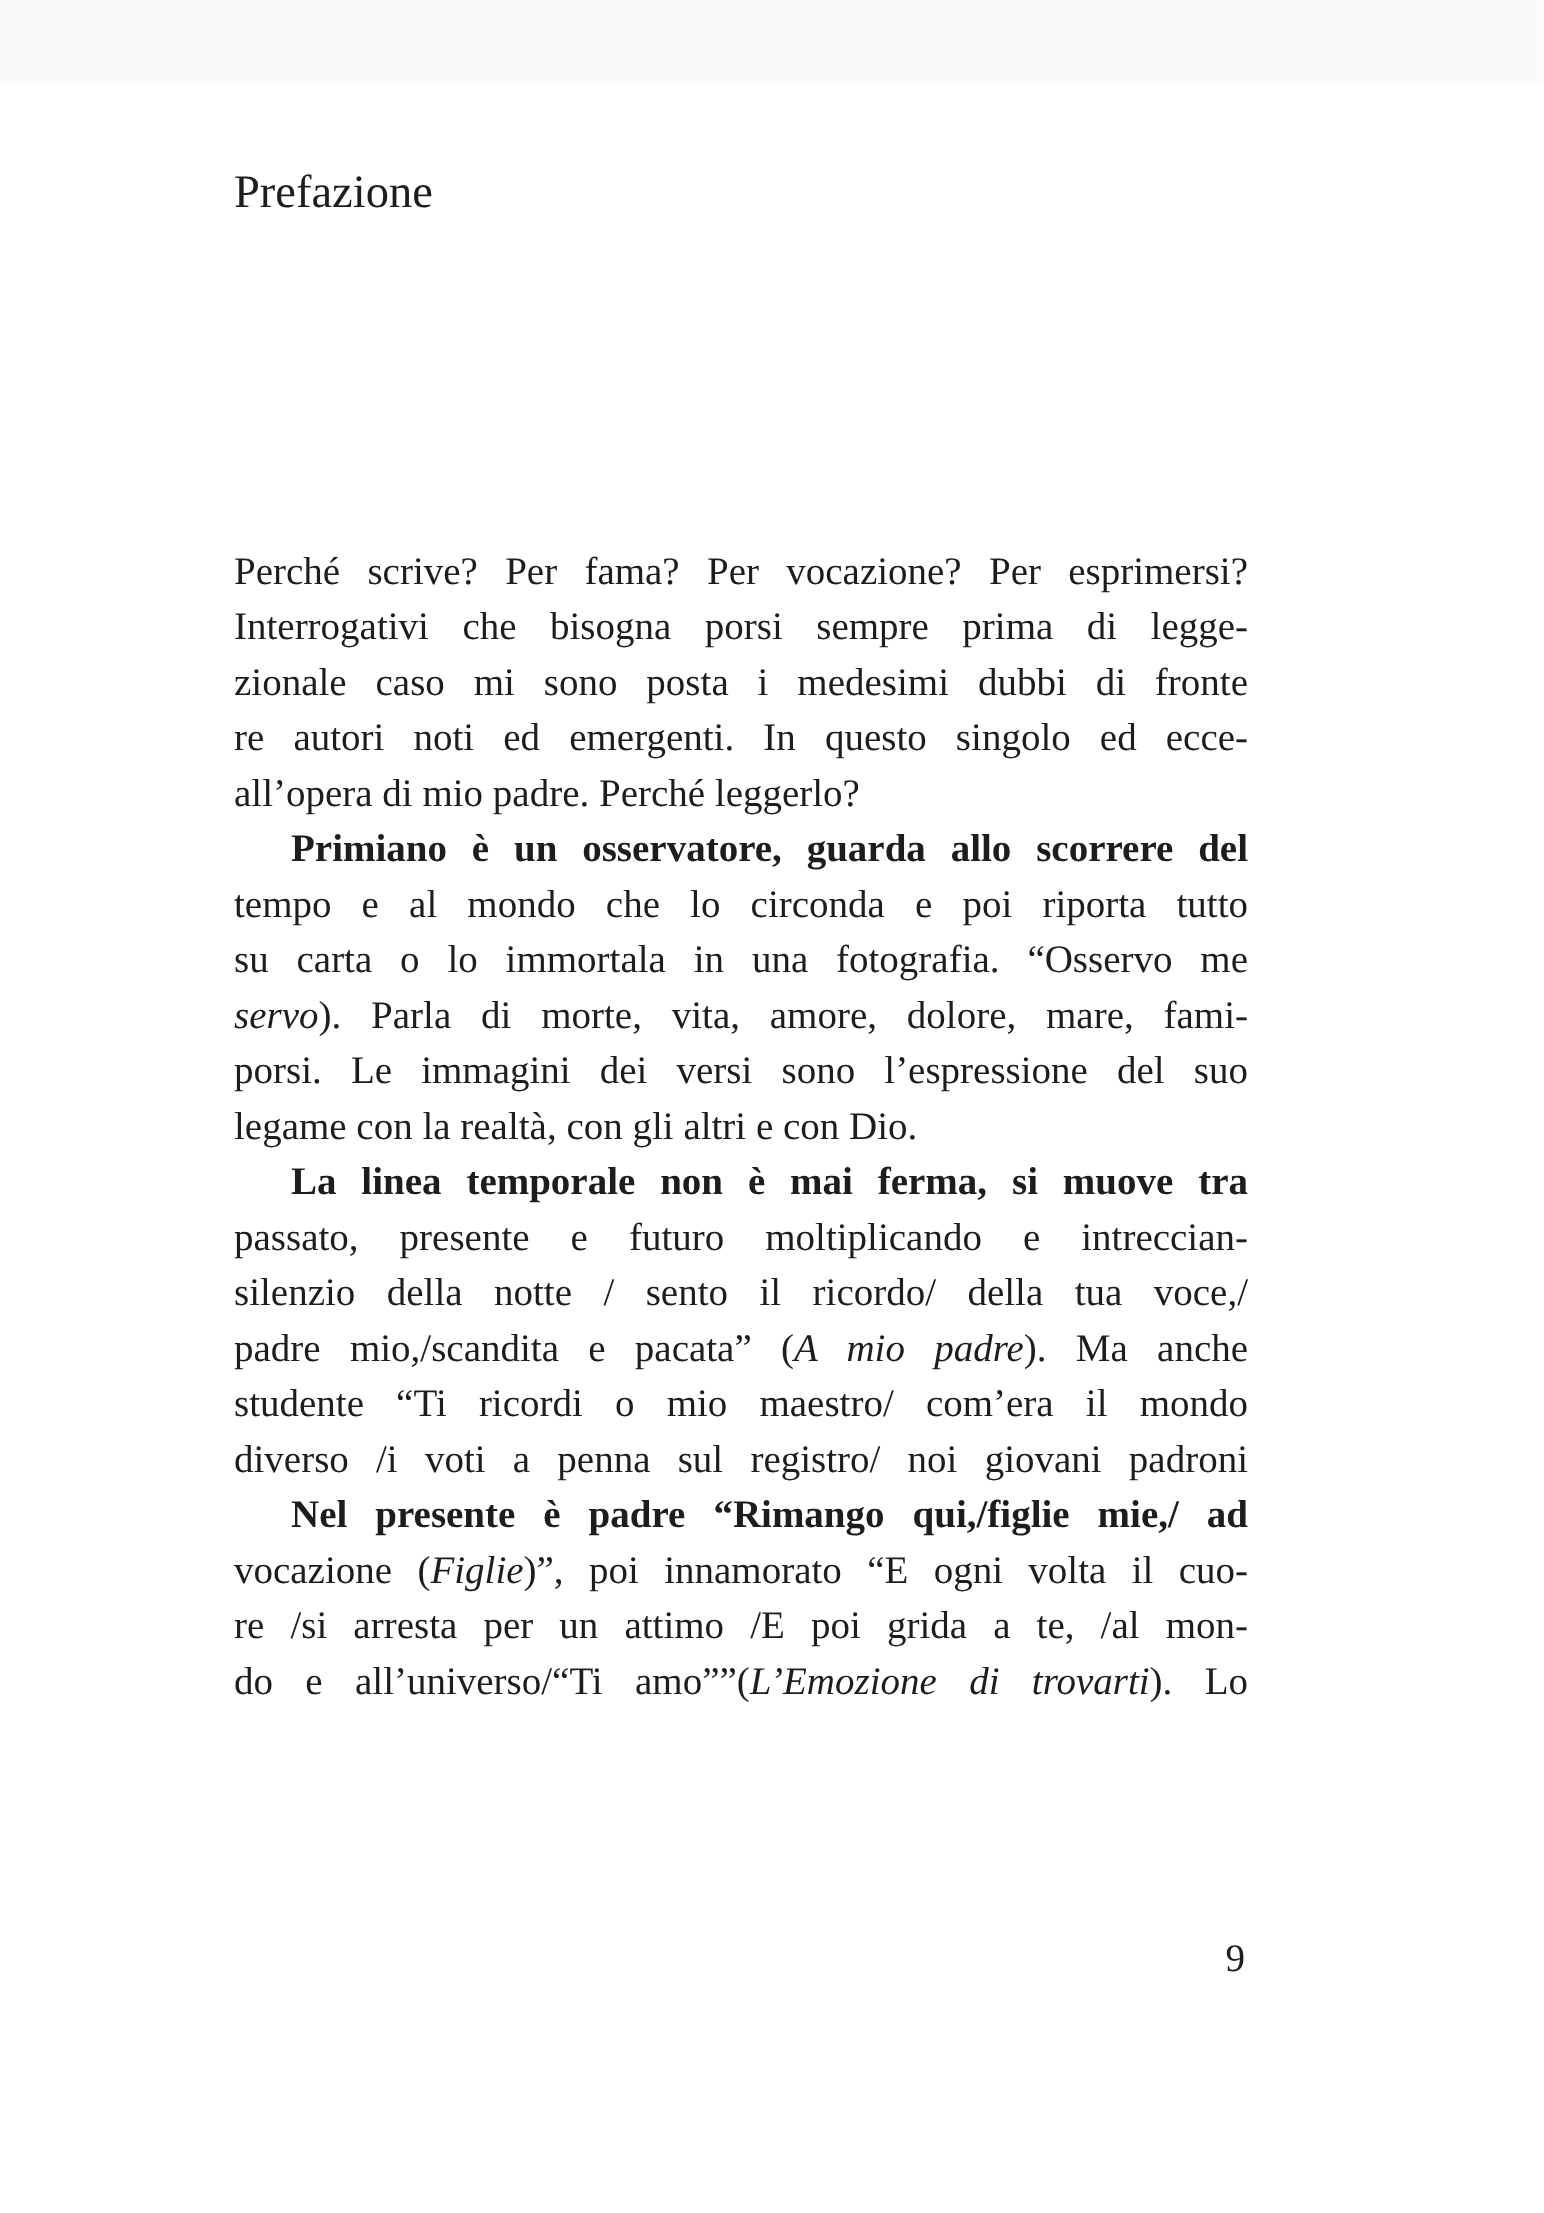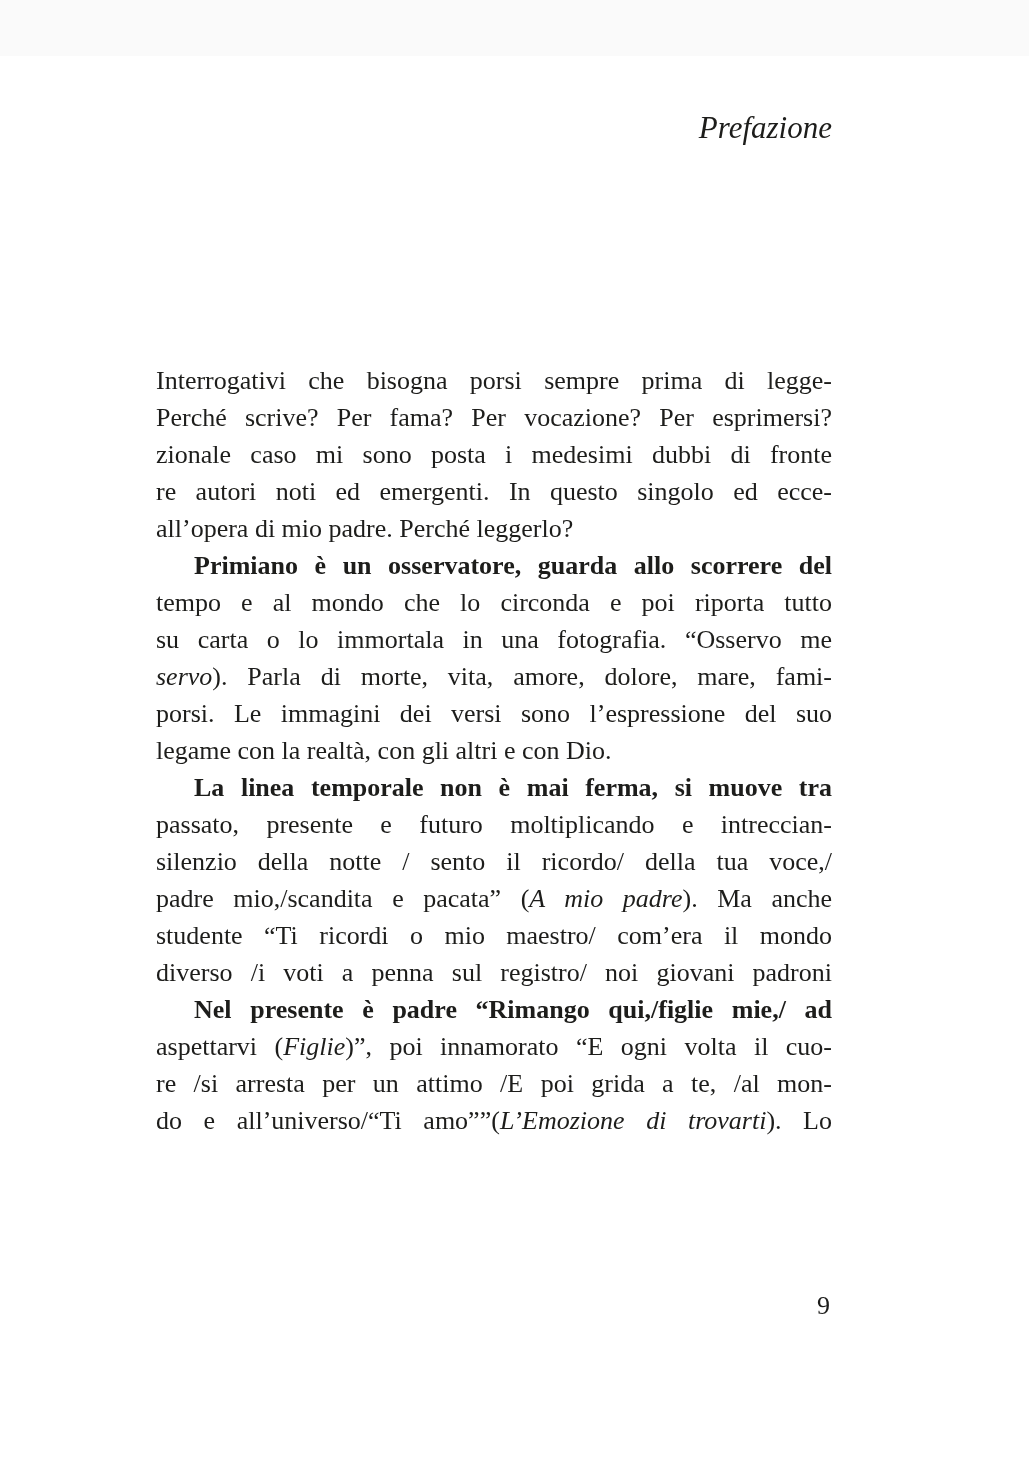--- a/index.html
+++ b/index.html
@@ -17,22 +17,21 @@
     top: 0; left: 0;
     width: 100%;
     height: 56px;
     background: #fafafa;
   }
   .page-title {
     position: absolute;
     top: 108px;
     left: 156px;
     width: 676px;
-    text-align: right;
-    font-style: italic;
+    text-align: left;
     font-size: 31px;
     line-height: 40px;
   }
   .body-text {
     position: absolute;
     top: 362px;
     left: 156px;
     width: 676px;
     font-size: 26px;
   }
@@ -65,22 +64,22 @@
 </style>
 </head>
 <body>
 
 <div class="scan-band"></div>
 
 <div class="page-title">Prefazione</div>
 
 <div class="body-text">
     <div class="para">
+      <div class="line first"><span>Perché scrive? Per fama? Per vocazione? Per esprimersi?</span></div>
       <div class="line"><span>Interrogativi che bisogna porsi sempre prima di legge-</span></div>
-      <div class="line first"><span>Perché scrive? Per fama? Per vocazione? Per esprimersi?</span></div>
       <div class="line"><span>zionale caso mi sono posta i medesimi dubbi di fronte</span></div>
       <div class="line"><span>re autori noti ed emergenti. In questo singolo ed ecce-</span></div>
       <div class="line last"><span>all’opera di mio padre. Perché leggerlo?</span></div>
     </div>
     <div class="para indent">
       <div class="line first"><span>Primiano è un osservatore, guarda allo scorrere del</span></div>
       <div class="line"><span>tempo e al mondo che lo circonda e poi riporta tutto</span></div>
       <div class="line"><span>su carta o lo immortala in una fotografia. “Osservo me</span></div>
       <div class="line"><em>servo</em><span>). Parla di morte, vita, amore, dolore, mare, fami-</span></div>
       <div class="line"><span>porsi. Le immagini dei versi sono l’espressione del suo</span></div>
@@ -89,19 +88,19 @@
     <div class="para indent">
       <div class="line first"><span>La linea temporale non è mai ferma, si muove tra</span></div>
       <div class="line"><span>passato, presente e futuro moltiplicando e intreccian-</span></div>
       <div class="line"><span>silenzio della notte / sento il ricordo/ della tua voce,/</span></div>
       <div class="line"><span>padre mio,/scandita e pacata” (</span><em>A mio padre</em><span>). Ma anche</span></div>
       <div class="line"><span>studente “Ti ricordi o mio maestro/ com’era il mondo</span></div>
       <div class="line"><span>diverso /i voti a penna sul registro/ noi giovani padroni</span></div>
     </div>
     <div class="para indent">
       <div class="line first"><span>Nel presente è padre “Rimango qui,/figlie mie,/ ad</span></div>
-      <div class="line"><span>aspettarvi (</span><em>Figlie</em><span>)”, poi innamorato “E ogni volta il cuo-</span></div>
+      <div class="line"><span>vocazione (</span><em>Figlie</em><span>)”, poi innamorato “E ogni volta il cuo-</span></div>
       <div class="line"><span>re /si arresta per un attimo /E poi grida a te, /al mon-</span></div>
       <div class="line"><span>do e all’universo/“Ti amo””(</span><em>L’Emozione di trovarti</em><span>). Lo</span></div>
     </div>
   </div>
 
 <div class="page-number">9</div>
 
 </body></html>

